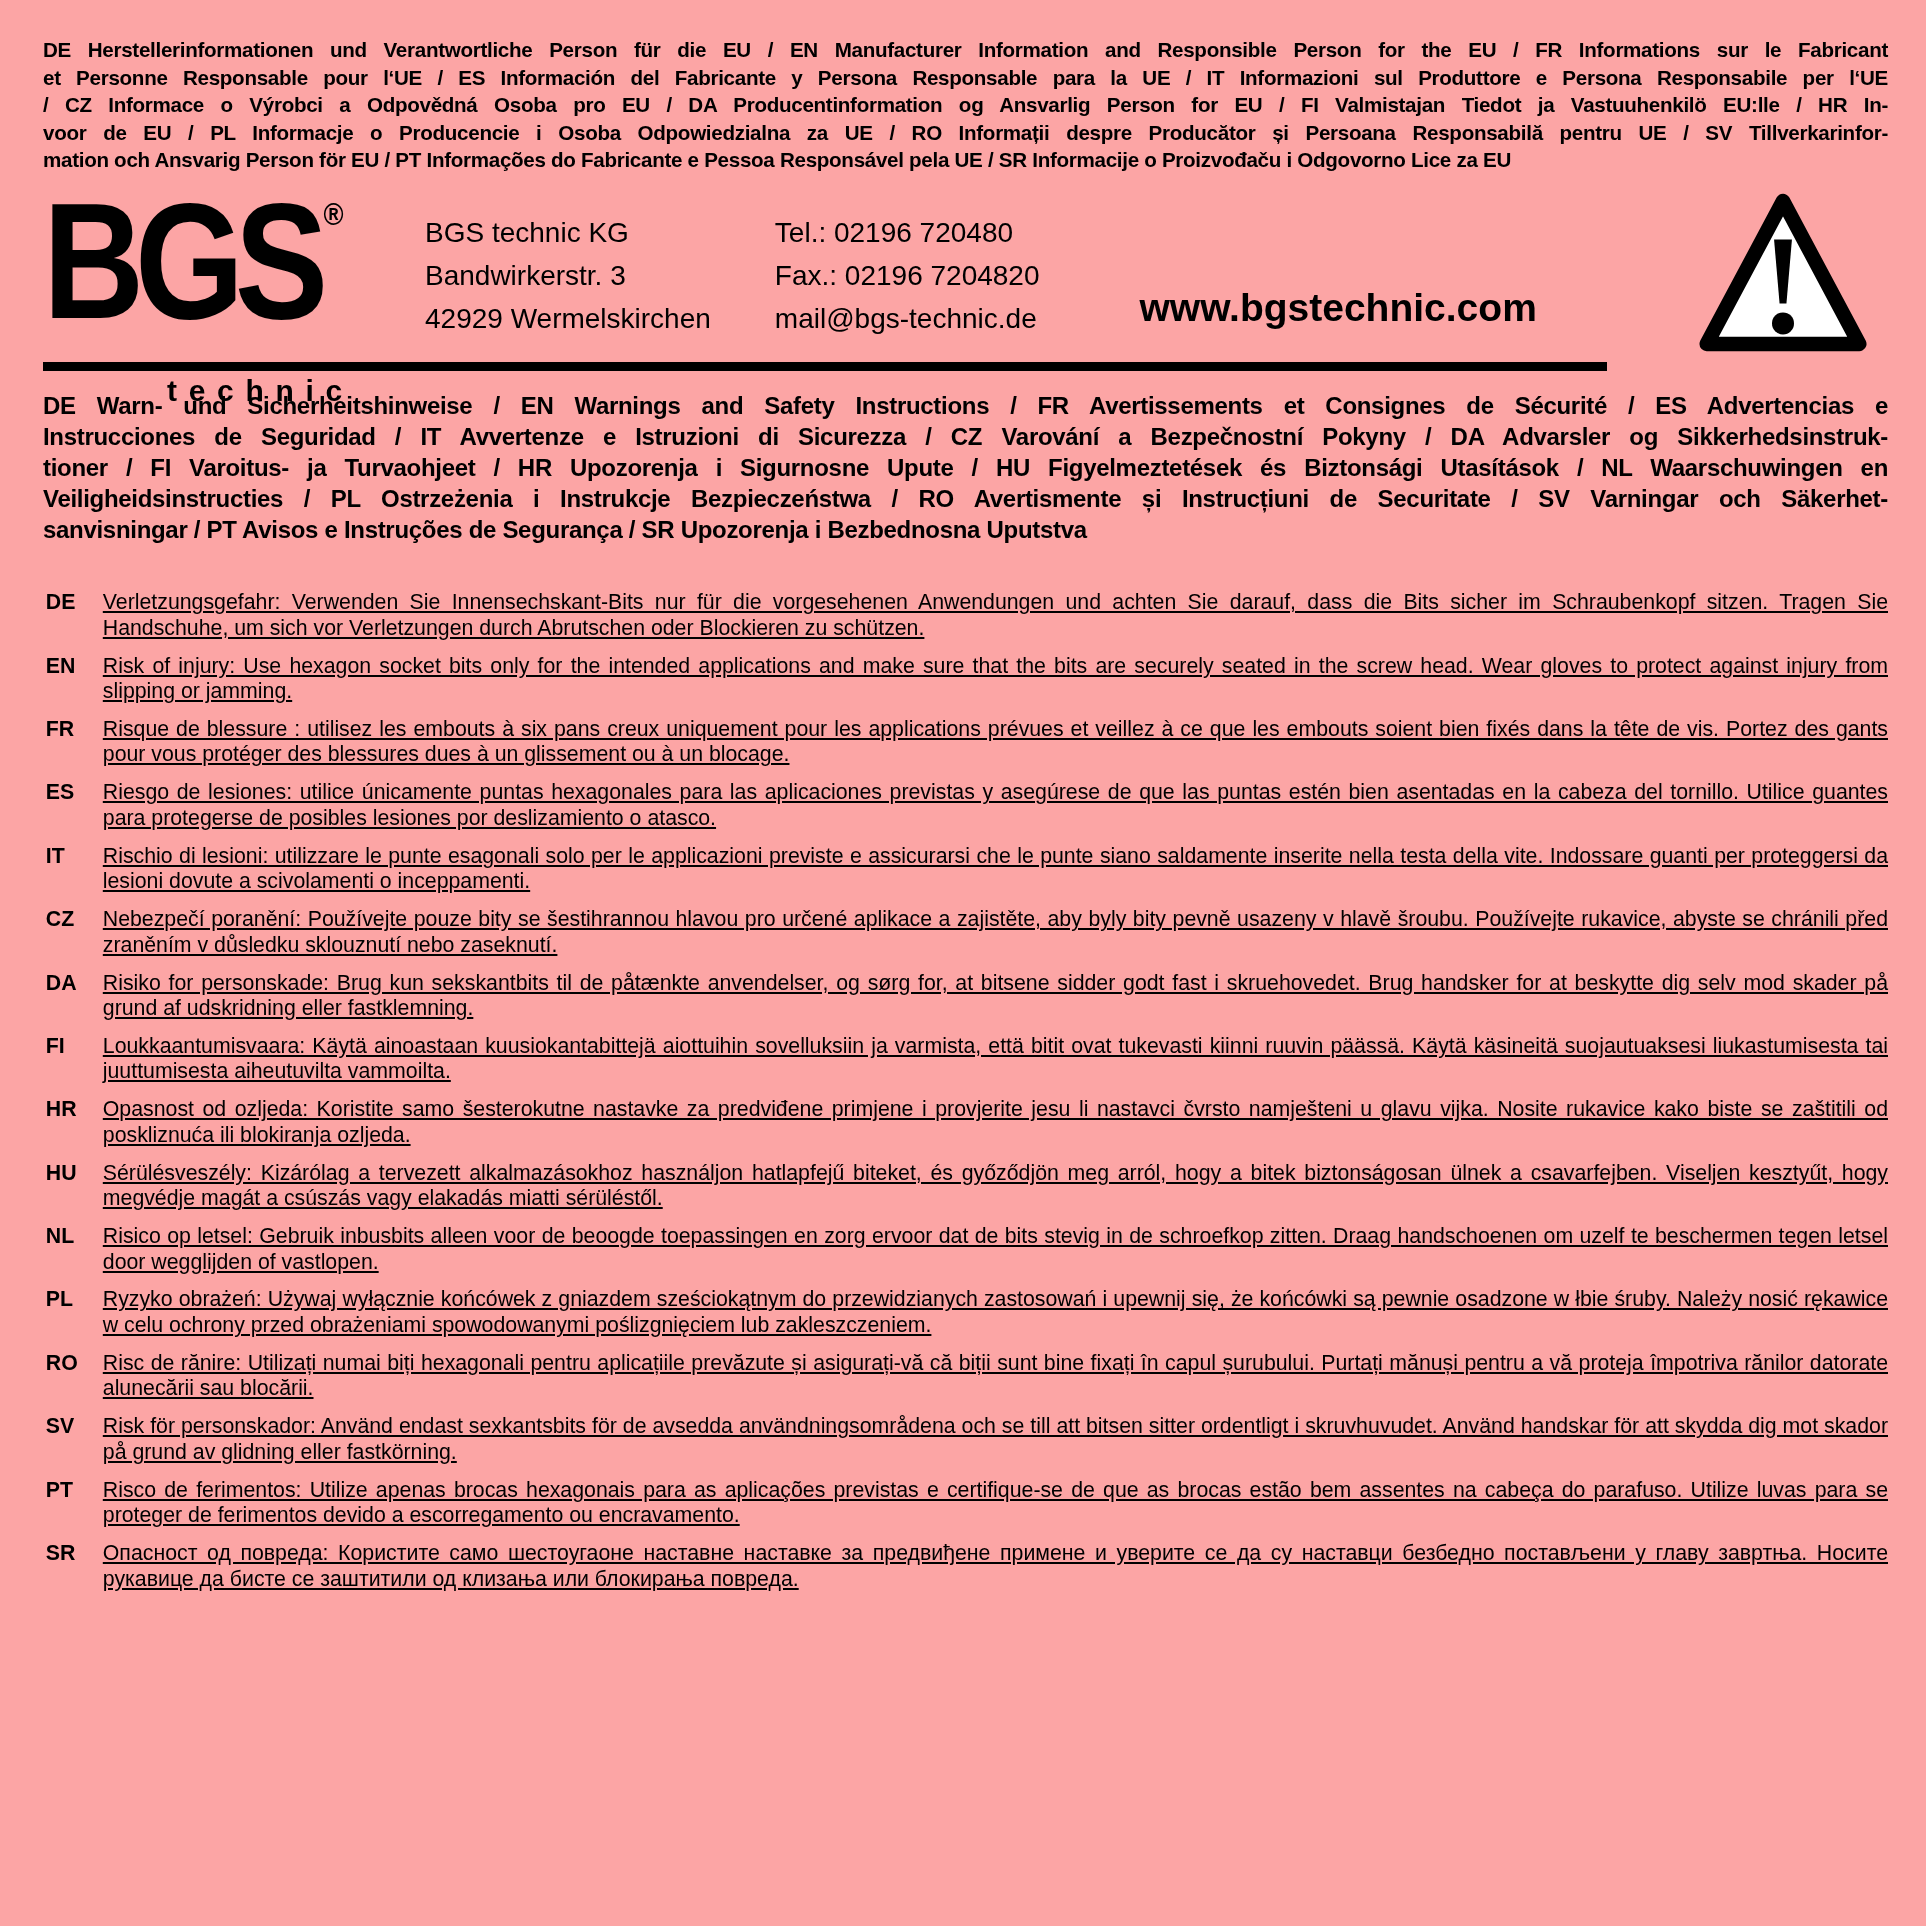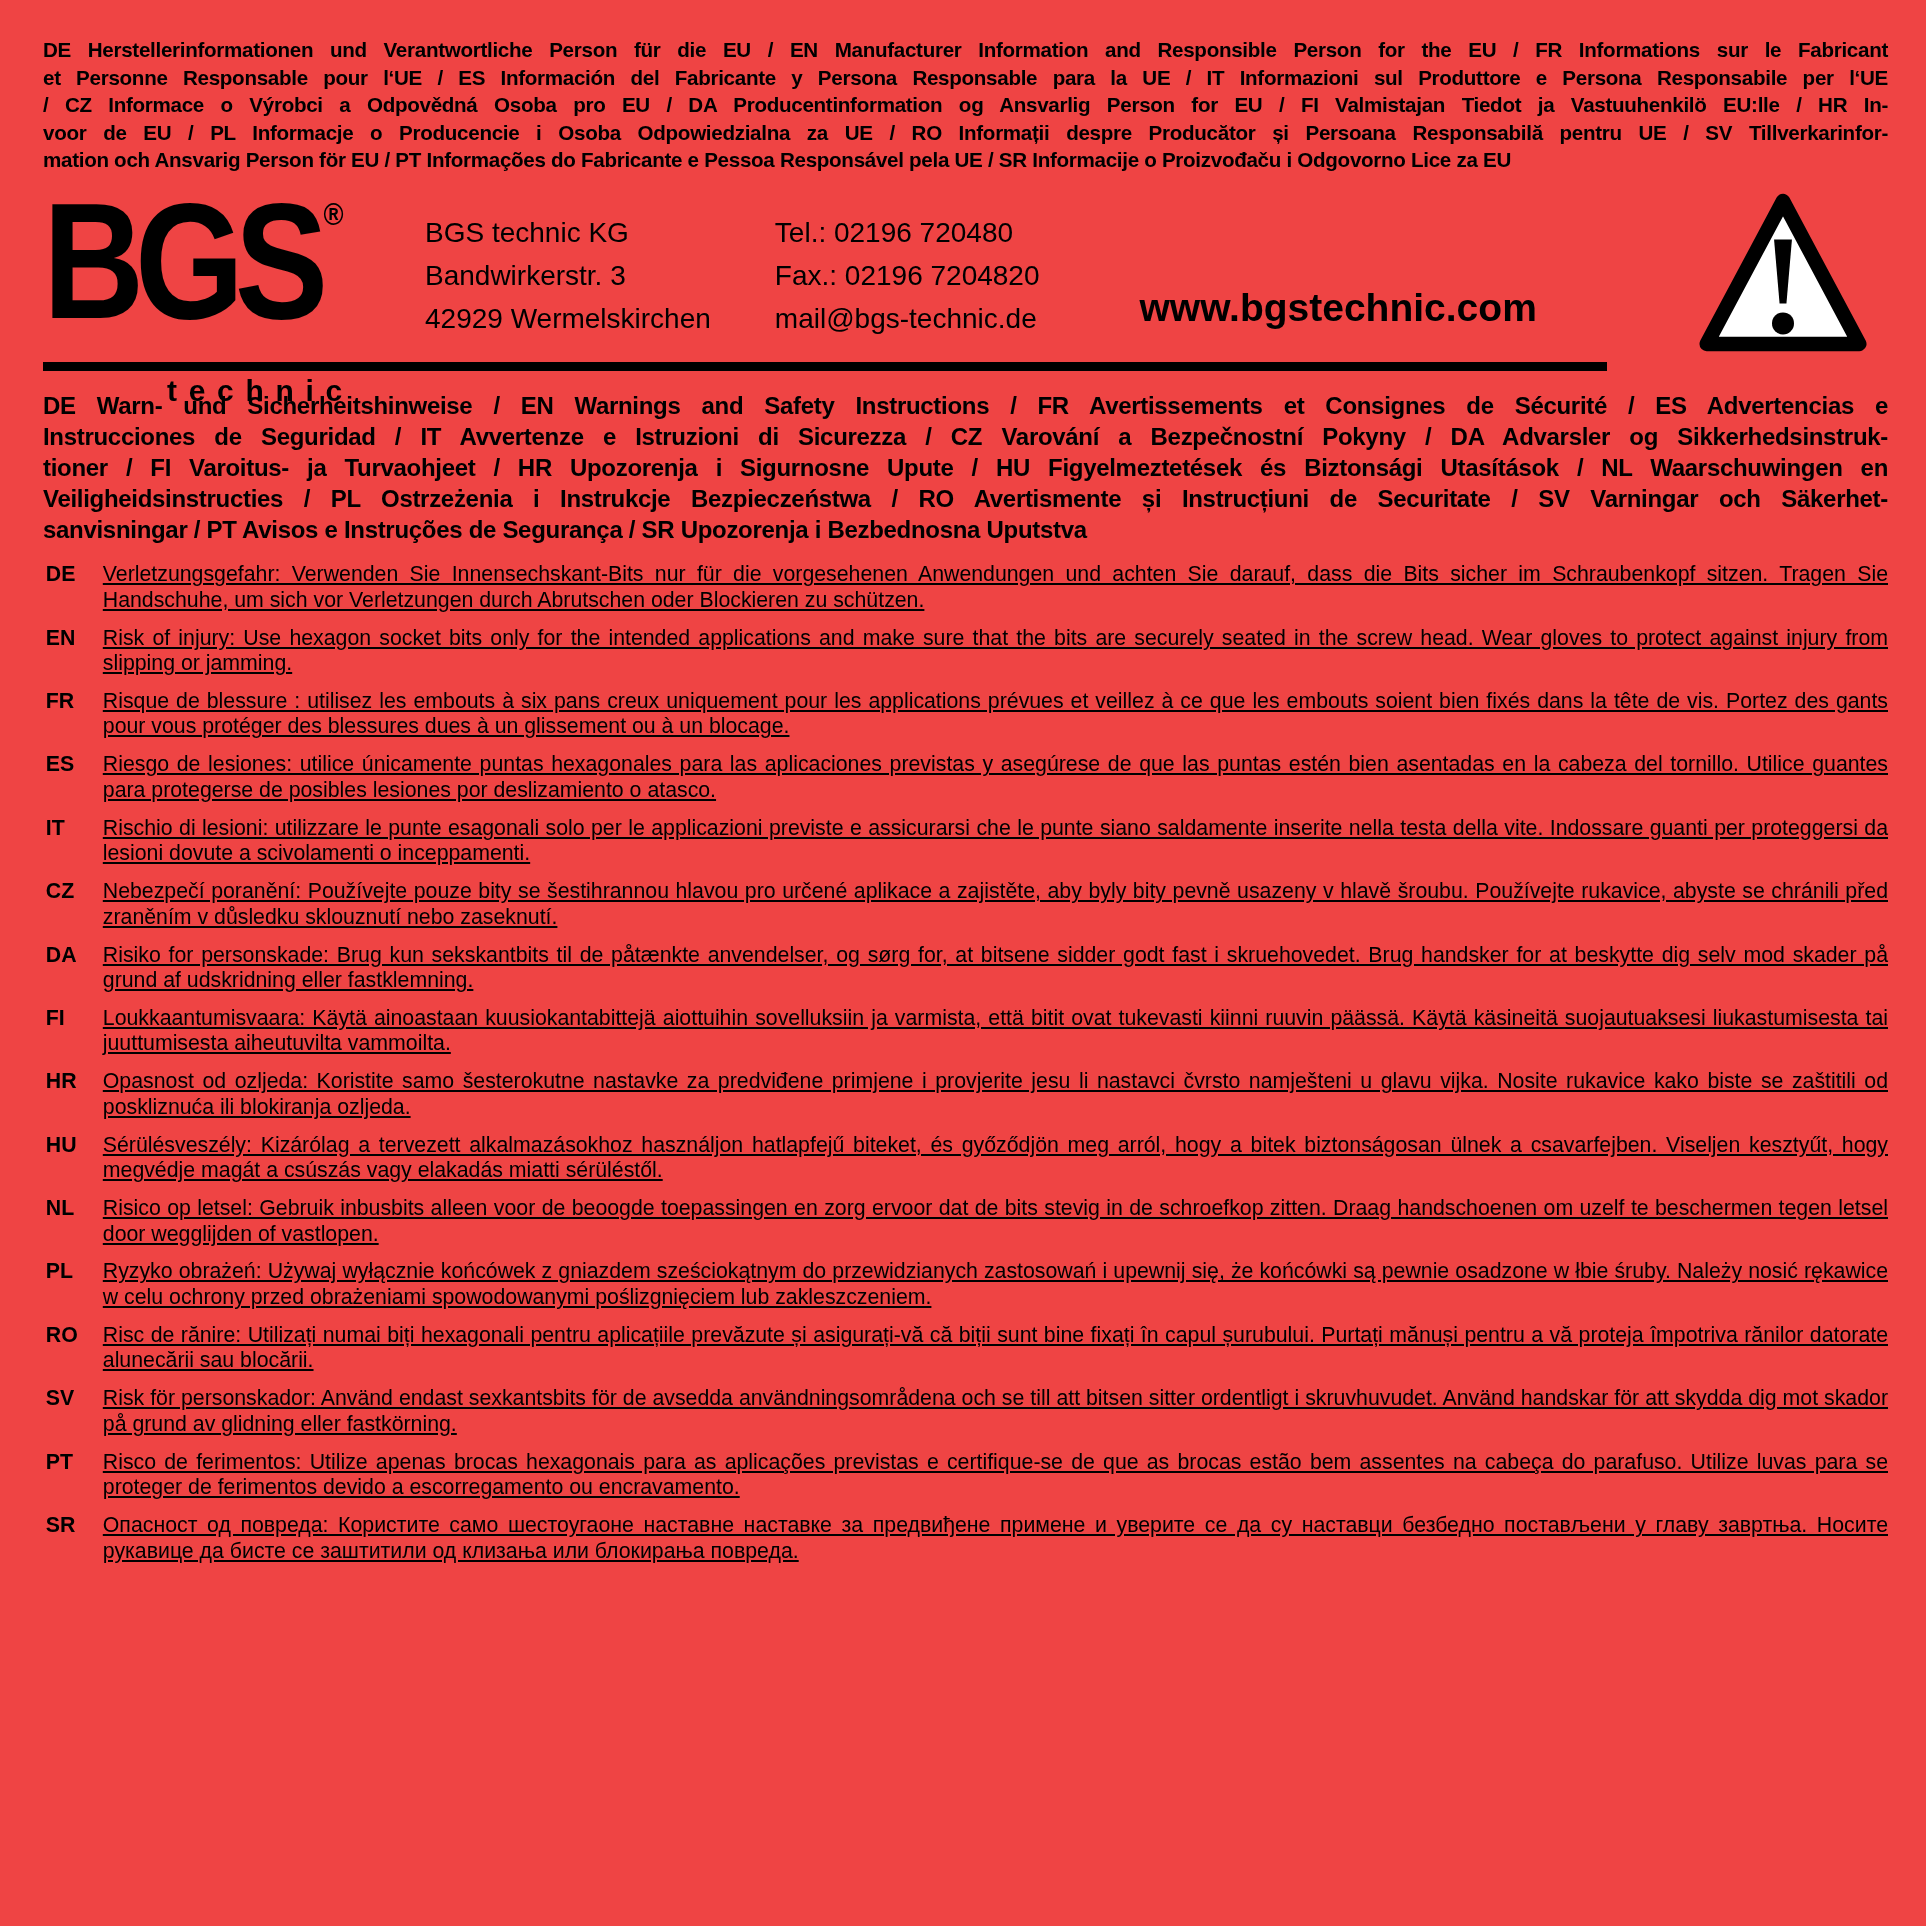--- a/index.html
+++ b/index.html
@@ -1,19 +1,19 @@
 <!DOCTYPE html>
 <html style="font-size:11px"><head>
 <meta charset="utf-8">
 <style>
   html,body { margin:0; padding:0; background:#e8e8e8; }
   .page {
     position:relative;
     width:1926px; height:1926px;
-    background:#ef4444;
+    background:#fca5a5;
     color:#000000;
     font-family:"Liberation Sans", sans-serif;
     box-sizing:border-box;
     padding:36px 38px 0 43px;
     overflow:hidden;
   }
 
   
   .hdr { font-weight:bold; }
   .hdr1 { font-size:20.6px; line-height:27.5px; letter-spacing:-0.3px; }
@@ -35,21 +35,21 @@
   }
   .addr { margin-left:72px; font-size:28px; line-height:43px; align-self:center; flex:0 0 auto; }
   .contact { margin-left:64px; font-size:28px; line-height:43px; align-self:center; flex:0 0 auto; }
   .website { margin-left:100px; font-size:39px; font-weight:bold; align-self:flex-end; margin-bottom:26px; flex:0 0 auto; white-space:nowrap; }
   .triangle { margin-left:auto; margin-right:19px; align-self:flex-start; margin-top:-4.1px; flex:0 0 auto; }
 
   
   .rule { height:9.6px; background:#000000; width:1564px; margin-top:5.5px; }
 
   
-  .warnings { margin-top:17px; padding-left:2.8px; }
+  .warnings { margin-top:45px; padding-left:2.8px; }
   .w-item { display:flex; margin-bottom:12.4px; }
   .w-lang { flex:0 0 57px; font-weight:bold; font-size:21.3px; line-height:25.5px; }
   .w-text { flex:1; font-size:21.3px; line-height:25.5px; text-align:justify;text-decoration:underline; }
 </style>
 </head>
 <body>
 
 <div class="page">
 
   <div class="hdr hdr1">

